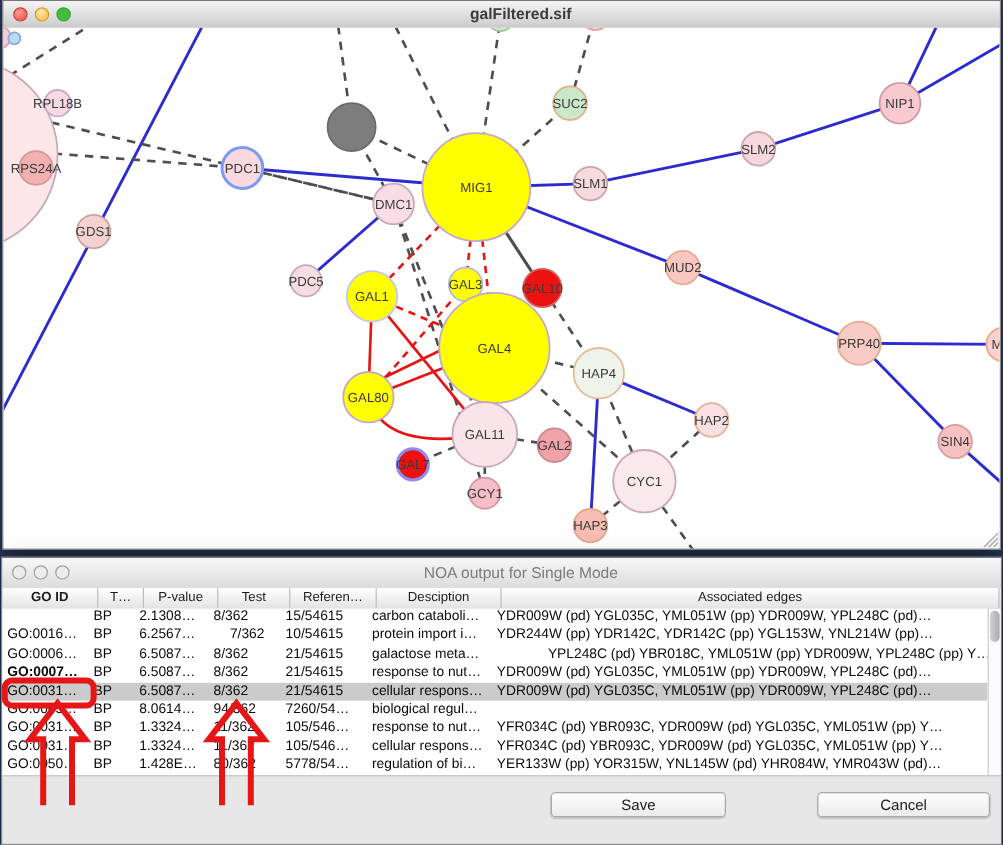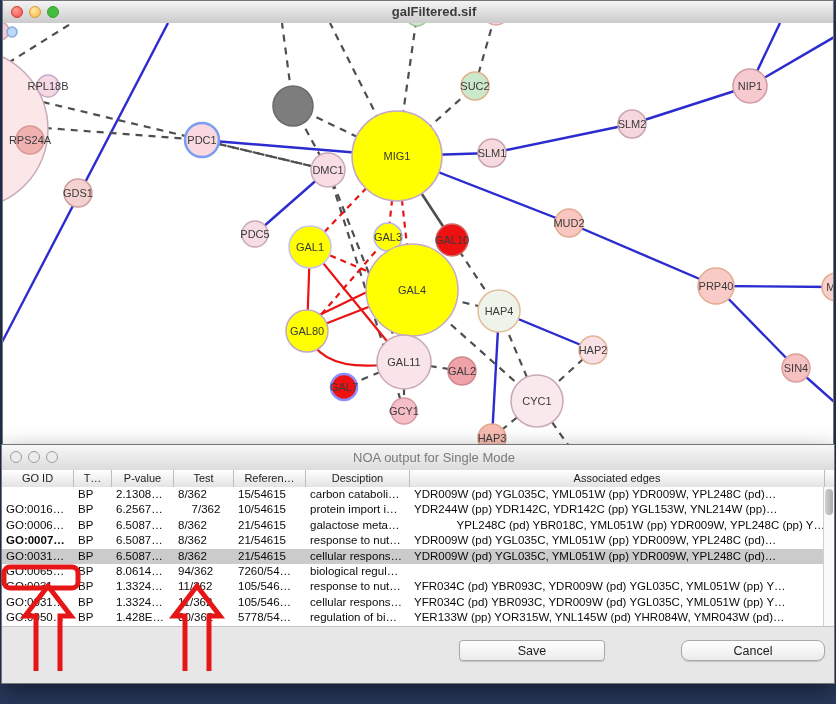--- a/index.html
+++ b/index.html
@@ -16,21 +16,21 @@
   .tl{position:absolute;top:5px;width:12px;height:12px;border-radius:50%;box-sizing:border-box;}
   .tl.red{left:8px;background:radial-gradient(circle at 35% 30%,#ff9d97,#ec4d42);border:1px solid #ce3a30;}
   .tl.yellow{left:26px;background:radial-gradient(circle at 35% 30%,#ffe9a8,#f6b53c);border:1px solid #d49a2c;}
   .tl.green{left:44px;background:radial-gradient(circle at 35% 30%,#b8eeb0,#42bd3d;);background-color:#42bd3d;border:1px solid #36a231;}
   .tl.hollow{background:#ececec;border:1px solid #9e9e9e;}
   #graph-canvas{position:absolute;left:0;top:22px;right:0;bottom:0;background:#fff;overflow:hidden;}
   #graph-svg{position:absolute;left:0;top:0;}
   .nodelabel{font-family:"Liberation Sans",sans-serif;font-size:11px;fill:#3a3a3a;text-anchor:middle;}
   #resize-grip{position:absolute;right:1px;bottom:1px;width:16px;height:16px;opacity:.7;}
   
-  #table-window{left:1px;top:444px;width:834px;height:240px;background:#e7e7e7;}
+  #table-window{left:1px;top:464px;width:834px;height:240px;background:#e7e7e7;}
   #table-window .titlebar{height:25px;background:linear-gradient(#f7f7f7,#dcdcdc);border-bottom:1px solid #9a9a9a;}
   #table-window .titlebar .title{top:5px;font-weight:normal;color:#7b7b7b;font-size:13px;}
   #table-window .tl{top:6px;}
   #thead{position:absolute;left:0;top:25px;right:0;height:17px;display:flex;
          background:linear-gradient(#ffffff,#e3e3e3);border-bottom:1px solid #a8a8a8;}
   .hcell{box-sizing:border-box;border-right:1px solid #bdbdbd;font-size:11px;color:#1c1c1c;
          text-align:center;line-height:16px;overflow:hidden;white-space:nowrap;flex:0 0 auto;}
   #tbody{position:absolute;left:0;top:42px;right:11px;height:139px;background:#fff;overflow:hidden;}
   .trow{display:flex;height:15.4px;background:#fff;}
   .trow.selected{background:#cbcbcb;}
@@ -38,21 +38,21 @@
          overflow:hidden;white-space:nowrap;flex:0 0 auto;}
   #table-filler{position:absolute;left:0;top:181px;right:0;bottom:0;background:#e7e7e7;border-top:1px solid #c2c2c2;}
   #scrollbar{position:absolute;right:0;top:42px;width:11px;height:139px;background:#fafafa;
              border-left:1px solid #cfcfcf;box-sizing:border-box;}
   #scroll-thumb{position:absolute;left:1px;right:1px;top:2px;height:26px;border-radius:5px;
                 background:linear-gradient(90deg,#d2d2d2,#ababab);}
   .mac-btn{position:absolute;height:21px;border:1px solid #a9a9a9;border-radius:4px;
            background:linear-gradient(#ffffff,#ebebeb);font-family:"Liberation Sans",sans-serif;
            font-size:12.5px;color:#1a1a1a;box-shadow:0 1px 1px rgba(0,0,0,.15);}
   #save-button{left:457px;top:195px;width:146px;}
-  #cancel-button{left:679px;top:195px;width:144px;border-radius:8px;}
+  #cancel-button{left:679px;top:195px;width:144px;}
   
   #annotations{position:absolute;left:0;top:0;width:836px;height:704px;pointer-events:none;z-index:99;}
 </style>
 </head>
 <body>
 
 <section class="window" id="graph-window">
   <header class="titlebar">
     <span class="tl red"></span>
     <span class="tl yellow"></span>
@@ -186,21 +186,21 @@
 </section>
 
 <section class="window" id="table-window">
   <header class="titlebar">
     <span class="tl hollow" style="left:8px"></span>
     <span class="tl hollow" style="left:26px"></span>
     <span class="tl hollow" style="left:44px"></span>
     <div class="title">NOA output for Single Mode</div>
   </header>
   <div id="thead">
-      <div class="hcell" style="width: 72px;">GO ID</div>
+      <div class="hcell" style="width: 80px; font-weight: bold;">GO ID</div>
       <div class="hcell" style="width: 38px;">T…</div>
       <div class="hcell" style="width: 62px;">P-value</div>
       <div class="hcell" style="width: 60px;">Test</div>
       <div class="hcell" style="width: 72px;">Referen…</div>
       <div class="hcell" style="width: 104px;">Desciption</div>
       <div class="hcell" style="width: 415px;">Associated edges</div>
     </div>
   <div id="tbody">
       <div class="trow">
         <div class="tcell" style="width: 72px; margin-top: 20px;">GO:0045…</div>

